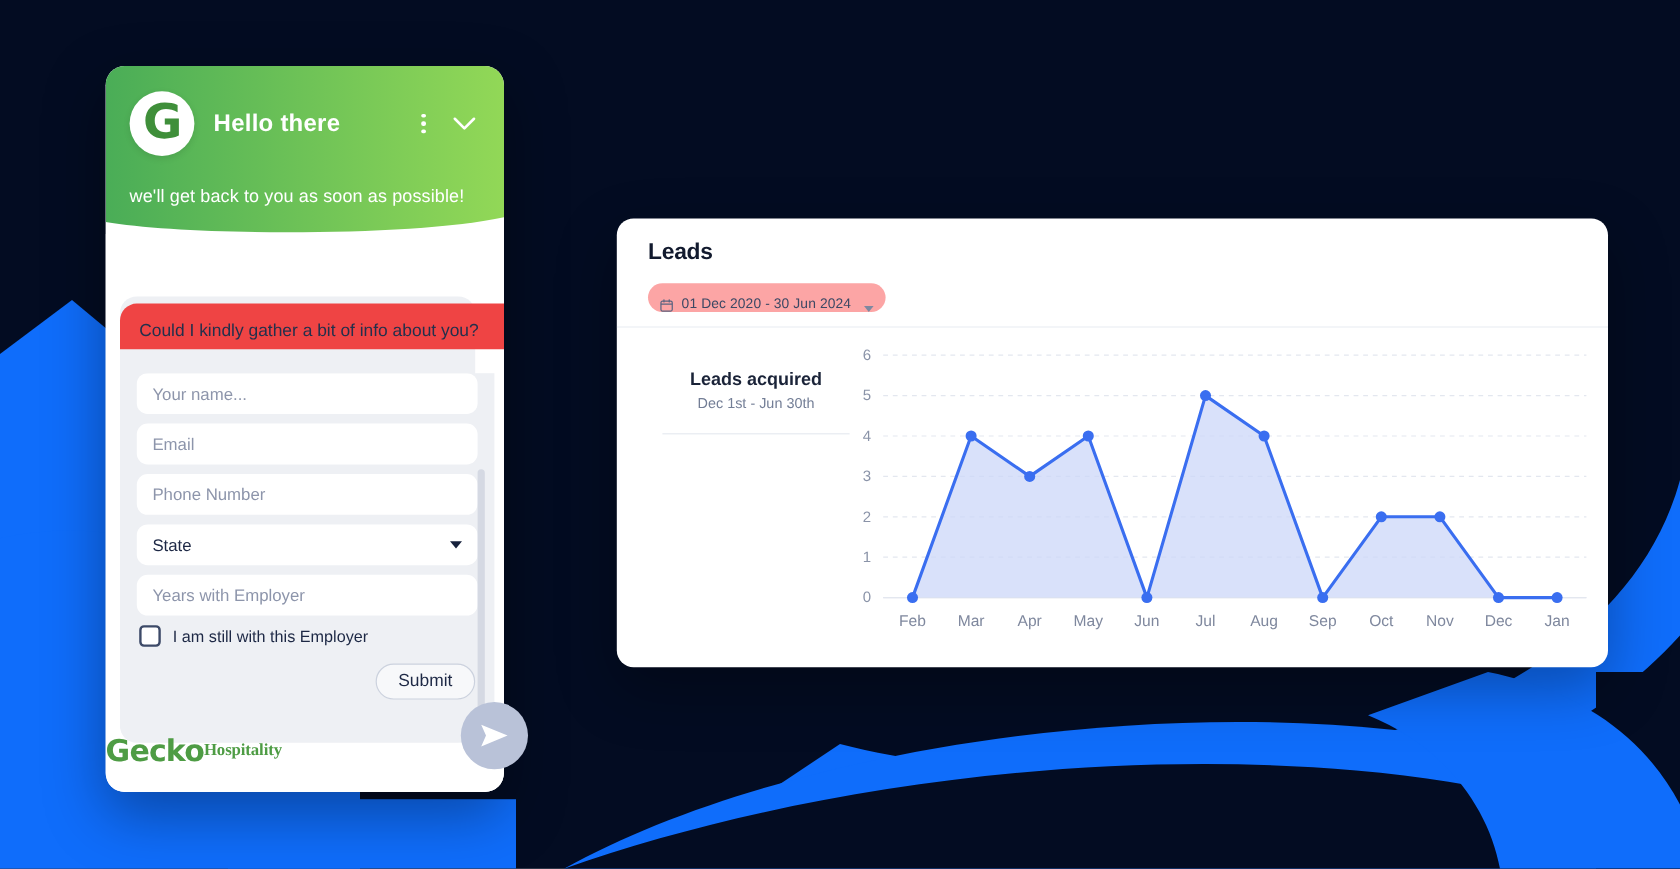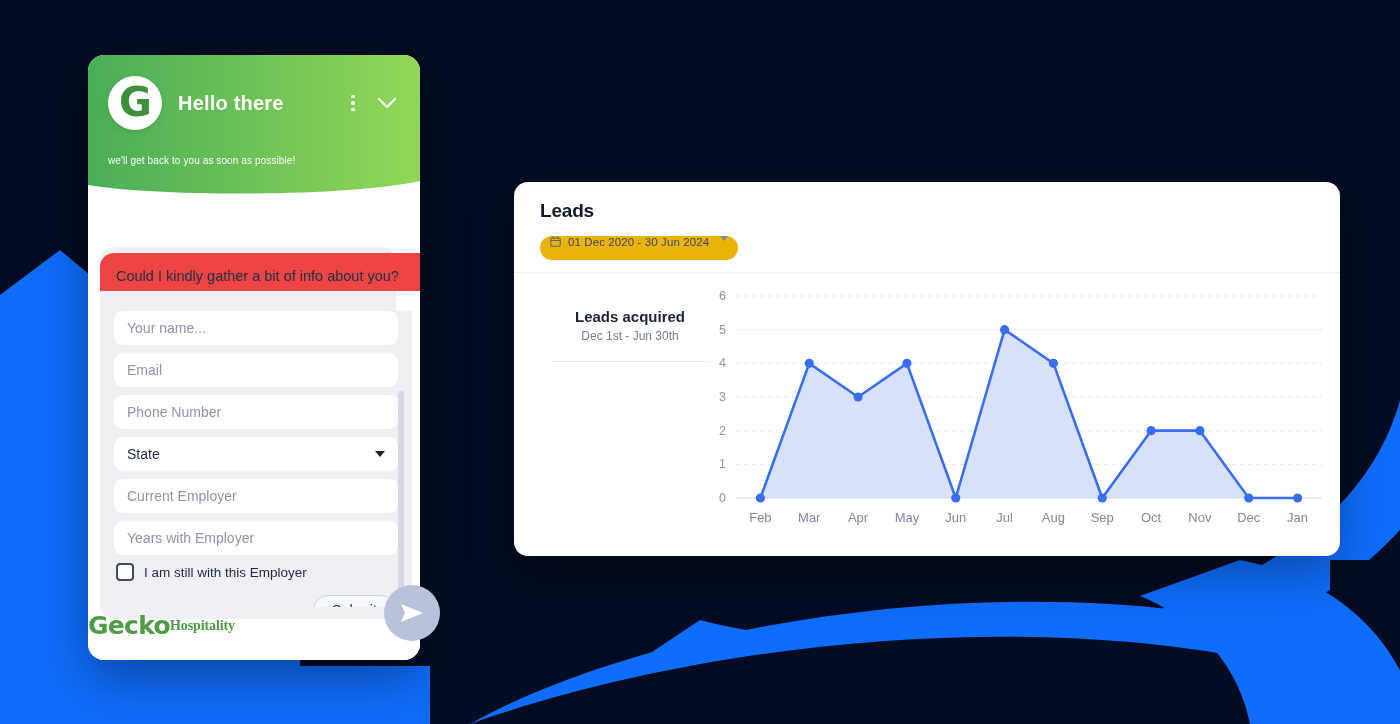--- a/index.html
+++ b/index.html
@@ -60,21 +60,21 @@
   .hdr-icon-btn {
     width: 26px; height: 26px;
     display: flex; align-items: center; justify-content: center;
     flex: 0 0 auto; cursor: pointer;
   }
   #kebab-icon { flex-direction: column; gap: 3px; }
   #kebab-icon i { display: block; width: 3.5px; height: 3.5px; border-radius: 50%; background: #ffffff; }
   #chevron-down-icon { margin-left: 8px; }
   #chat-subtitle {
     position: absolute; left: 20px; top: 100px;
-    color: #ffffff; font-size: 10px; font-weight: 400;
+    color: #ffffff; font-size: 15px; font-weight: 400;
     letter-spacing: .1px;
     text-align: center;
   }
 
   #chat-body {
     position: absolute; left: 0; top: 140px;
     width: 332px; bottom: 0;
     background: #ffffff;
   }
   #form-card {
@@ -180,23 +180,23 @@
     box-shadow: 0 18px 50px rgba(0,0,0,0.30);
   }
   #leads-title {
     position: absolute; left: 26px; top: 18px;
     font-size: 19px; font-weight: 700; color: #121a2e;
     letter-spacing: -.2px;
   }
   #date-range-picker {
     position: absolute; left: 26px; top: 54px;
     height: 24px;
-    background: #eab308;
+    background: #fca5a5;
     border-radius: 12px;
-    display: flex; align-items: flex-start; gap: 7px;
+    display: flex; align-items: flex-end; gap: 7px;
     padding: 0 10px;
     cursor: pointer;
   }
   #calendar-icon { display: block; }
   #date-range-text { font-size: 11.5px; color: #3c4864; letter-spacing: .1px; }
   #date-caret {
     width: 0; height: 0; margin-left: 4px;
     border-left: 4px solid transparent;
     border-right: 4px solid transparent;
     border-top: 5px solid #7e88a0;
@@ -325,23 +325,20 @@
         </div>
         <div class="field">
           <span>Email</span>
         </div>
         <div class="field">
           <span>Phone Number</span>
         </div>
         <div class="field select">
           <span>State</span>
           <span class="caret"></span>
-        </div>
-        <div class="field">
-          <span>Current Employer</span>
         </div>
         <div class="field">
           <span>Years with Employer</span>
         </div>
 
         <div id="checkbox-row">
           <div id="employer-checkbox"></div>
           <div id="checkbox-label">I am still with this Employer</div>
         </div>
 

